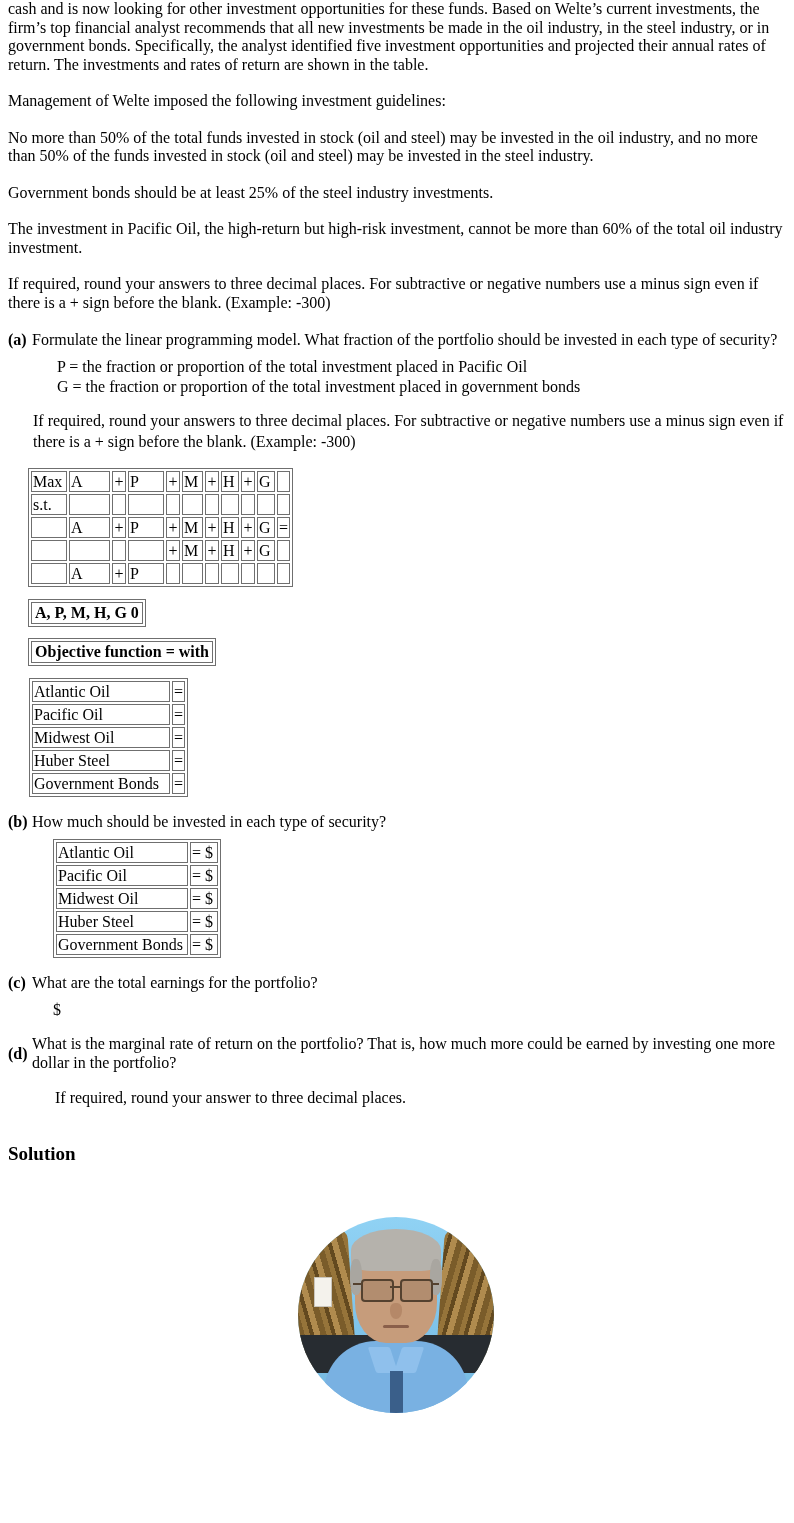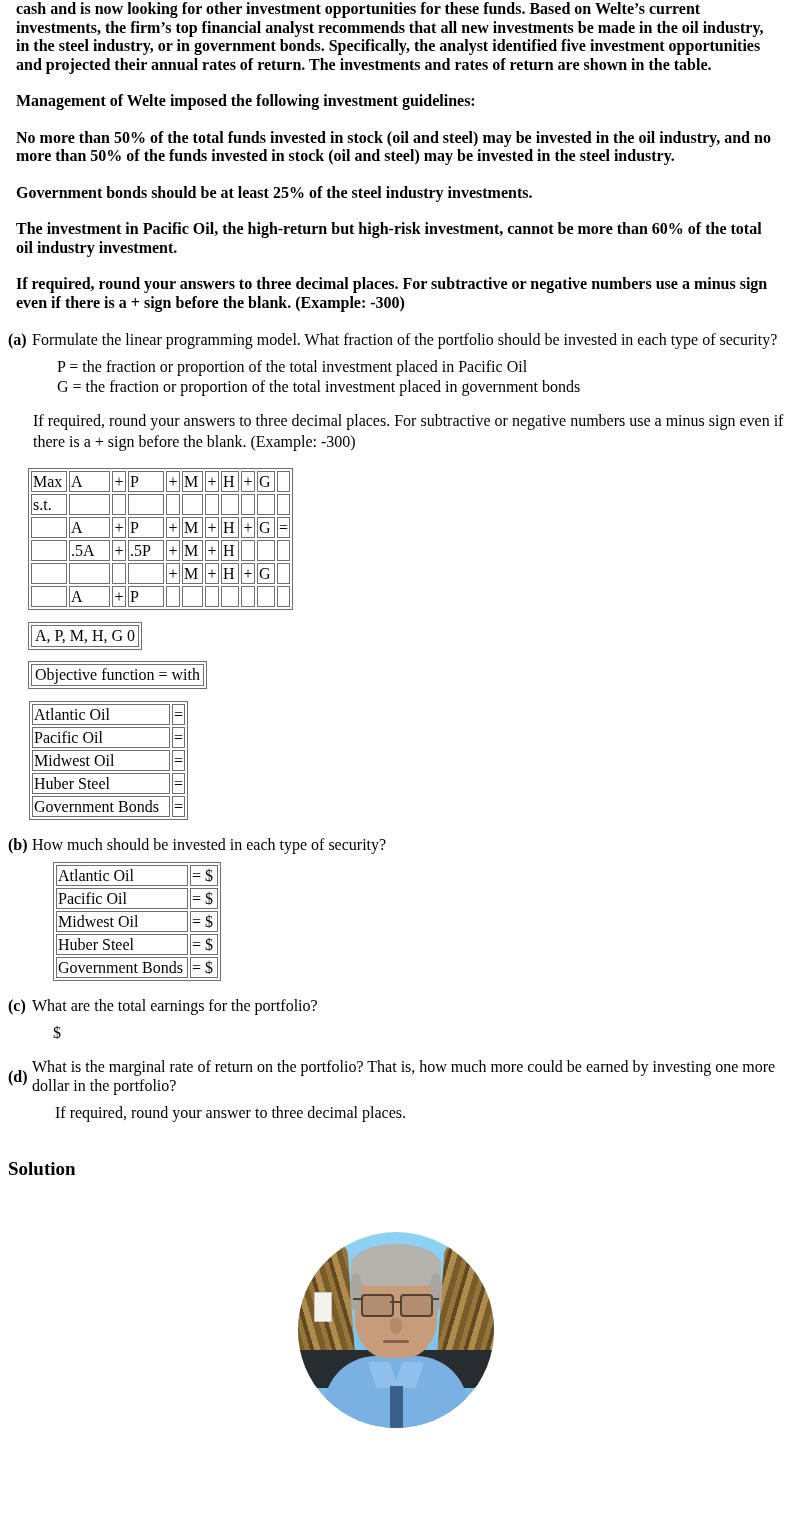--- a/index.html
+++ b/index.html
@@ -5,21 +5,21 @@
   html,body{margin:0;padding:0;background:#fff;}
   body{
     width:794px;
     box-sizing:border-box;
     padding:0 10px 20px 8px;
     font-family:"Liberation Serif", serif;
     font-size:16px;
     line-height:1.16;
     color:#000;
   }
-  p{margin:18px 8px;font-weight:bold;}
+  p{margin:18px 0;}
   p.first{margin-top:0;}
 
   .qa{display:grid;grid-template-columns:24px 1fr;margin:16px 0 8px;}
   .qa .qlabel{font-weight:bold;}
   .qa.center-label{align-items:center;}
 
   .defs{margin-left:25px;margin-top:6px;}
   .def{padding-left:24px;line-height:1.26;}
   .def.first{padding-left:0;}
   .note{margin-left:25px;margin-top:14px;line-height:1.26;}
@@ -33,33 +33,33 @@
   .tableau .c2{width:10px;text-align:center;}
   .tableau .c3{width:32px;}
   .tableau .c4{width:10px;text-align:center;}
   .tableau .c5{width:17px;}
   .tableau .c6{width:10px;text-align:center;}
   .tableau .c7{width:14px;}
   .tableau .c8{width:10px;text-align:center;}
   .tableau .c9{width:14px;}
   .tableau .c10{width:8px;text-align:center;}
 
-  table.boxline{margin:11px 0 0 20px;}
+  table.boxline{margin:11px 0 0 20px;font-weight:bold;}
   table.boxline td{padding:0 3px;height:20px;}
 
   table.sec-a{margin:12px 0 0 21px;}
   .sec-a td.name{width:134px;}
   .sec-a td.eq{min-width:9px;text-align:center;}
 
   table.sec-b{margin:8px 0 0 45px;}
   .sec-b td.name{width:128px;}
   .sec-b td.eq{min-width:24px;white-space:nowrap;}
 
   .dollar-line{margin:6px 0 0 45px;}
-  .d-note{margin:8px 0 0 47px;line-height:1.26;}
+  .d-note{margin:16px 0 0 47px;line-height:1.26;}
 
   h2.solution{font-family:"Liberation Serif", serif;font-size:19px;font-weight:bold;margin:34px 0 0 0;}
 
   
   .avatar-wrap{display:flex;justify-content:center;margin-top:52px;}
   .avatar{position:relative;width:196px;height:196px;border-radius:50%;overflow:hidden;
           background:linear-gradient(180deg,#90d2f4 0%,#82c6ec 45%,#74b8e0 100%);}
   .avatar *{position:absolute;}
   .curtain-l{left:-10px;top:14px;width:64px;height:136px;transform:rotate(-4deg);border-radius:10px;
      background:repeating-linear-gradient(78deg,#96743a 0 5px,#63491f 5px 9px,#b08b4e 9px 15px,#7a5c2a 15px 21px);}
@@ -142,33 +142,20 @@
         <td class="c4">+</td>
         <td class="c5">M</td>
         <td class="c6">+</td>
         <td class="c7">H</td>
         <td class="c8">+</td>
         <td class="c9">G</td>
         <td class="c10">=</td>
       </tr>
       <tr>
         <td class="c0"></td>
-        <td class="c1">.5A</td>
-        <td class="c2">+</td>
-        <td class="c3">.5P</td>
-        <td class="c4">+</td>
-        <td class="c5">M</td>
-        <td class="c6">+</td>
-        <td class="c7">H</td>
-        <td class="c8"></td>
-        <td class="c9"></td>
-        <td class="c10"></td>
-      </tr>
-      <tr>
-        <td class="c0"></td>
         <td class="c1"></td>
         <td class="c2"></td>
         <td class="c3"></td>
         <td class="c4">+</td>
         <td class="c5">M</td>
         <td class="c6">+</td>
         <td class="c7">H</td>
         <td class="c8">+</td>
         <td class="c9">G</td>
         <td class="c10"></td>

